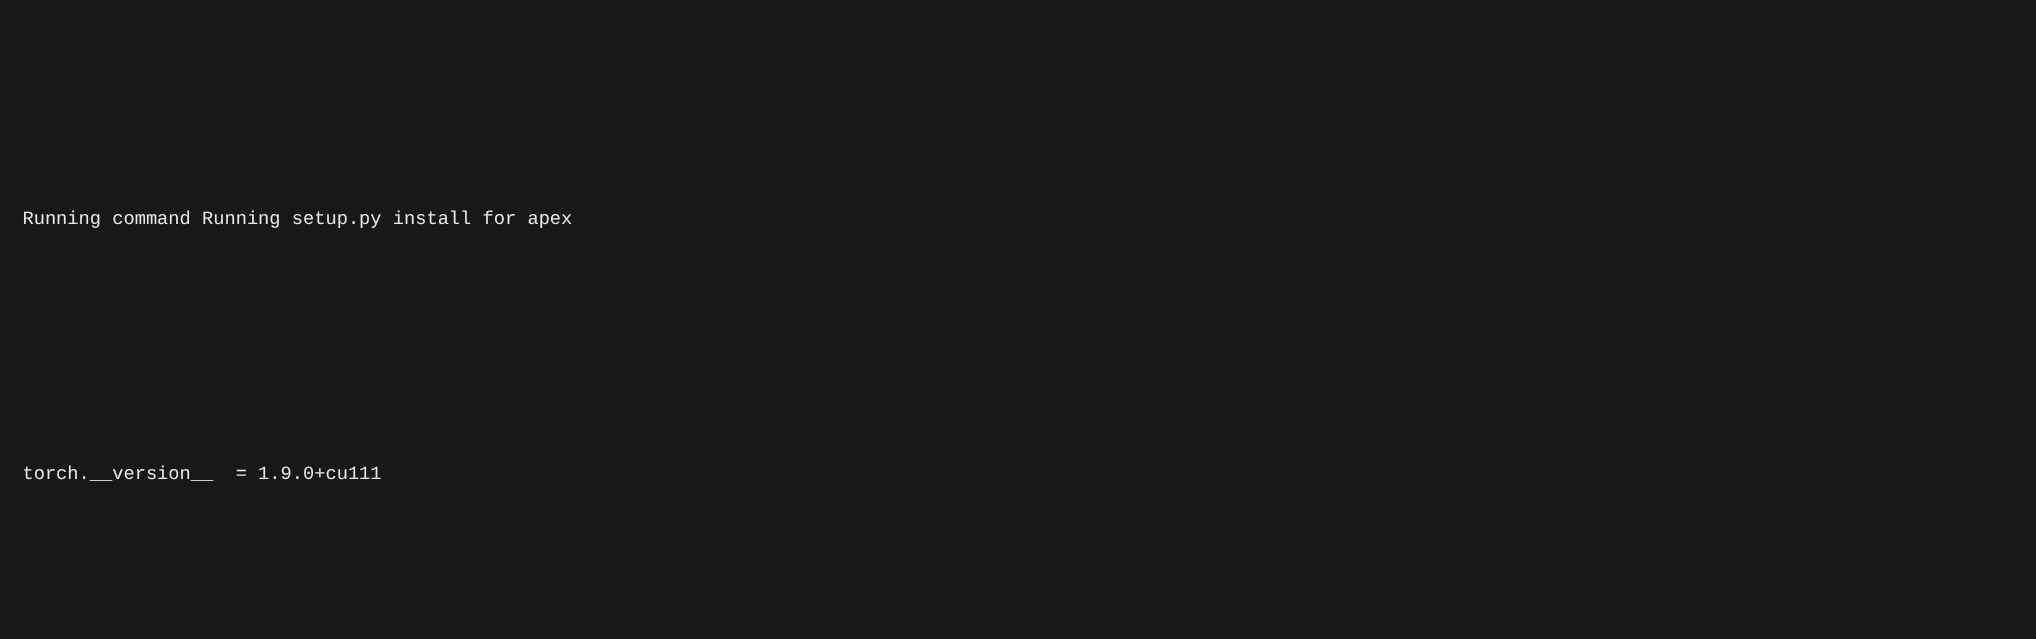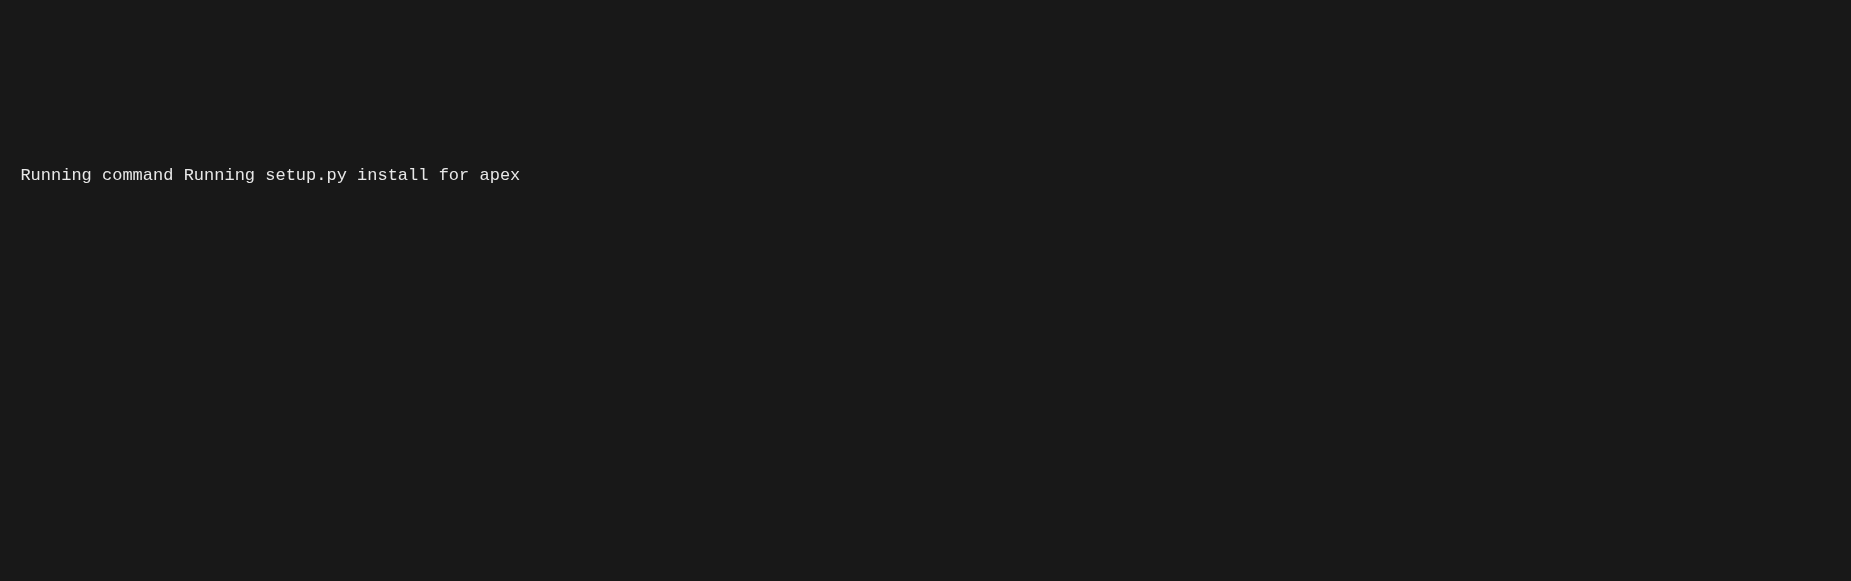--- a/index.html
+++ b/index.html
@@ -13,33 +13,34 @@
     height: 581px;
     overflow: hidden;
     white-space: pre-wrap;
     padding: 4px 0 0 0;
   }
   .terminal {
     width: 100%;
     height: 100%;
     position: relative;
   }
-  .line { white-space: pre; }
+  .line { white-space: pre; margin-top: 25px; }
   .blank { height: 1.35em; }
 </style>
 </head>
 <body>
 
 
 
 <div class="terminal">
 
   <div class="line">  Running command Running setup.py install for apex</div>
   <div class="blank"></div>
   <div class="blank"></div>
+  <div class="line">  torch.__version__  = 1.9.0+cu111</div>
   <div class="blank"></div>
   <div class="blank"></div>
   <div class="blank"></div>
 
   
   
   
   
   
   

